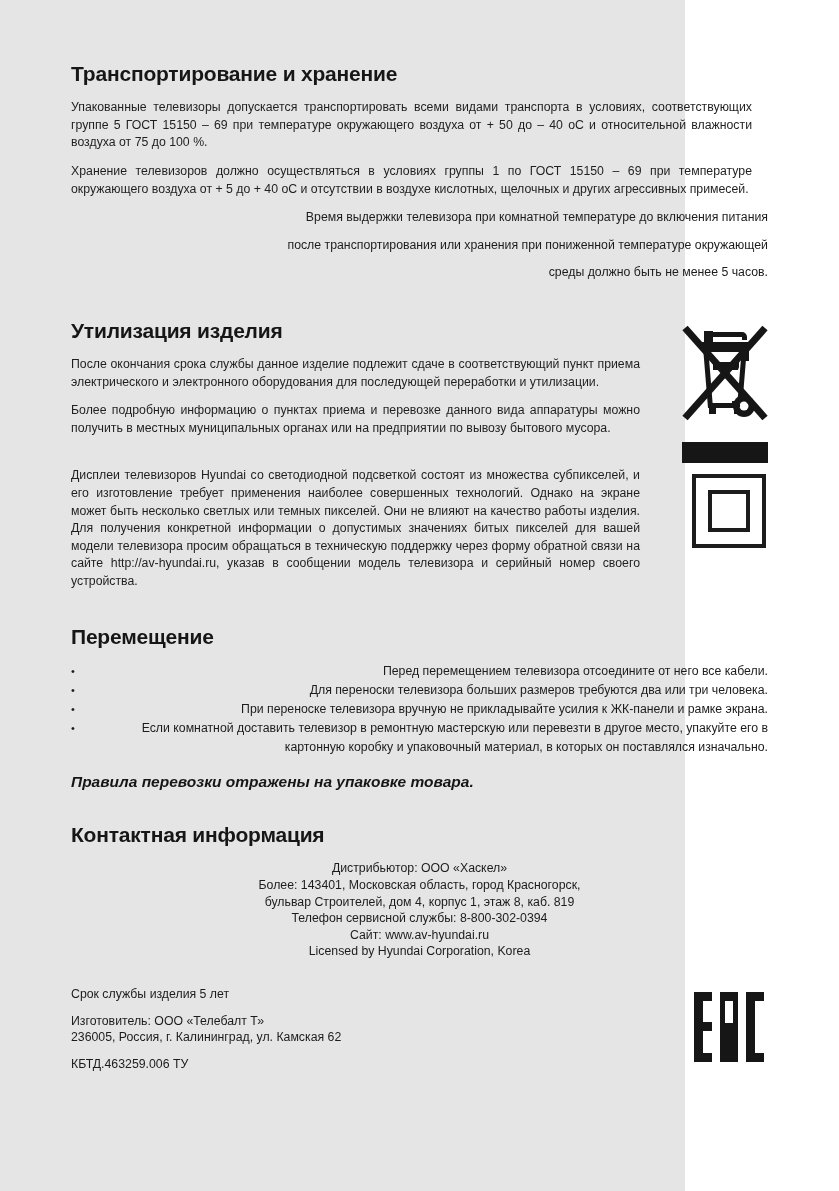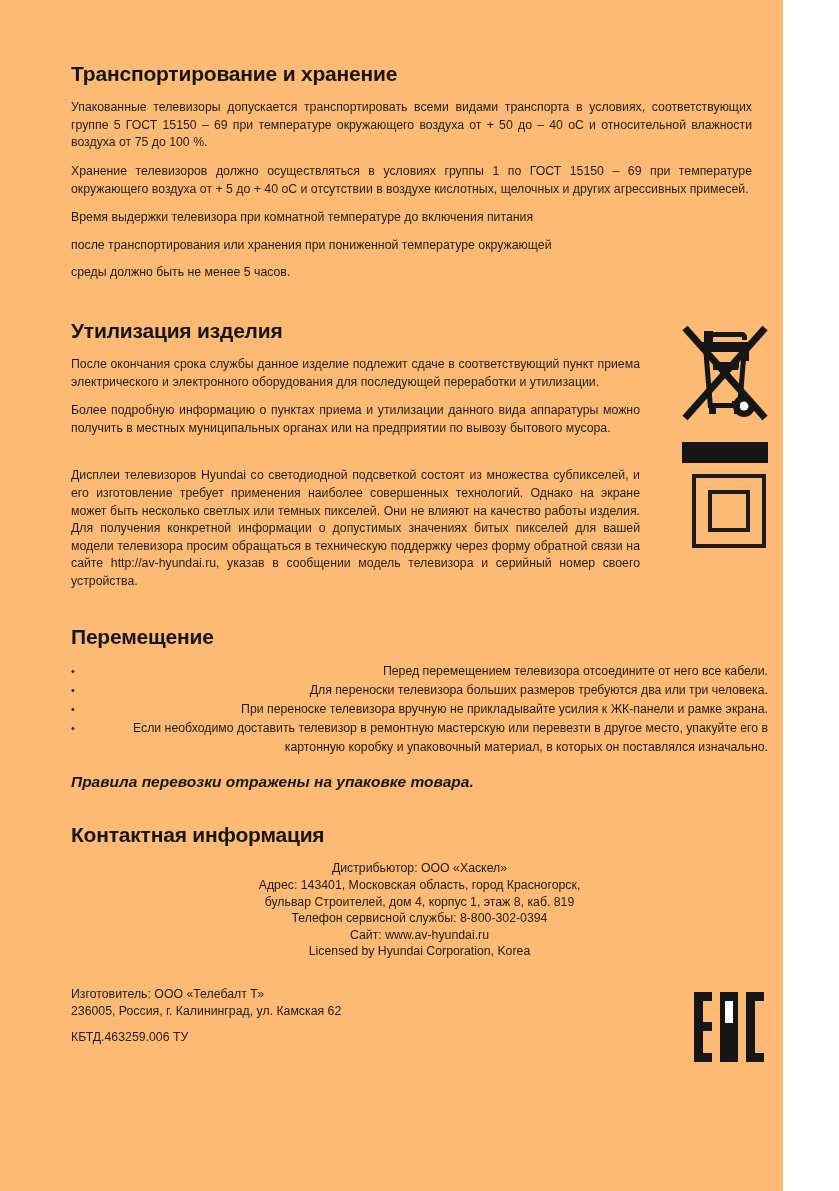--- a/index.html
+++ b/index.html
@@ -11,23 +11,23 @@
     width: 839px;
     height: 1191px;
     position: relative;
     font-family: "Liberation Sans", sans-serif;
     color: #1c1c1c;
     overflow: hidden;
   }
   .page {
     position: absolute;
     left: 0; top: 0;
-    width: 783px;
+    width: 685px;
     height: 1191px;
-    background: #fdba74;
+    background: #e5e5e5;
   }
   .content {
     position: absolute;
     left: 71px;
     top: 62px;
     width: 697px;
   }
 
   h1.section-title {
     font-size: 21px;
@@ -48,21 +48,21 @@
   p.body-text.last { margin-bottom: 0; }
 
   
   .sect-transport { margin-bottom: 0; }
   .sect-transport p.body-text { text-align: justify; }
 
   .loose-lines p.loose {
     font-size: 12.3px;
     line-height: 17.6px;
     margin: 0 0 10px 0;
-    text-align: left;
+    text-align: right;
   }
 
   
   .with-icon {
     position: relative;
   }
   .narrow-col {
     width: 585px;
   }
   .narrow-col p.body-text {
@@ -172,21 +172,21 @@
       </div>
     </section>
 
     <div class="sp-1"></div>
 
     <section class="with-icon">
       <h1 class="section-title">Утилизация изделия</h1>
 
       <div class="narrow-col">
         <p class="body-text">После окончания срока службы данное изделие подлежит сдаче в соответствующий пункт приема электрического и электронного оборудования для последующей переработки и утилизации.</p>
-        <p class="body-text last">Более подробную информацию о пунктах приема и утилизации данного вида аппаратуры можно получить в местных муниципальных органах или на предприятии по вывозу бытового мусора.</p>
+        <p class="body-text last">Более подробную информацию о пунктах приема и перевозке данного вида аппаратуры можно получить в местных муниципальных органах или на предприятии по вывозу бытового мусора.</p>
       </div>
 
       <div class="icon-weee">
         <svg viewBox="0 0 86 102" width="86" height="102" aria-hidden="true">
           <g fill="#161616">
 
             <path d="M21 25 L65 25 L60 86 L26 86 Z
                      M26.5 30 L59.5 30 L55.4 81 L30.6 81 Z" fill-rule="evenodd"></path>
 
             <rect x="18" y="20" width="50" height="6"></rect>
@@ -233,43 +233,46 @@
     </section>
 
     <div class="sp-7"></div>
 
     <section>
       <h1 class="section-title">Перемещение</h1>
       <ul class="bullets">
         <li><span>Перед перемещением телевизора отсоедините от него все кабели.</span></li>
         <li><span>Для переноски телевизора больших размеров требуются два или три человека.</span></li>
         <li><span>При переноске телевизора вручную не прикладывайте усилия к ЖК-панели и рамке экрана.</span></li>
-        <li><span>Если необходимо доставить телевизор в ремонтную мастерскую или перевезти в другое место, упакуйте его в картонную коробку и упаковочный материал, в которых он поставлялся изначально.</span></li>
+        <li><span>Если комнатной доставить телевизор в ремонтную мастерскую или перевезти в другое место, упакуйте его в картонную коробку и упаковочный материал, в которых он поставлялся изначально.</span></li>
       </ul>
       <p class="emph-italic">Правила перевозки отражены на упаковке товара.</p>
     </section>
 
     <div class="sp-3"></div>
 
     <section>
       <h1 class="section-title">Контактная информация</h1>
       <div class="contact-lines">
         <div>Дистрибьютор: ООО «Хаскел»</div>
-        <div>Адрес: 143401, Московская область, город Красногорск,</div>
+        <div>Более: 143401, Московская область, город Красногорск,</div>
         <div>бульвар Строителей, дом 4, корпус 1, этаж 8, каб. 819</div>
         <div>Телефон сервисной службы: 8-800-302-0394</div>
         <div>Сайт: www.av-hyundai.ru</div>
         <div>Licensed by Hyundai Corporation, Korea</div>
       </div>
     </section>
 
     <div class="sp-5"></div>
 
     <section class="legal-block">
       <div class="legal-lines">
+        <div class="grp">
+          <div>Срок службы изделия 5 лет</div>
+        </div>
         <div class="grp">
           <div>Изготовитель: ООО «Телебалт Т»</div>
           <div>236005, Россия, г. Калининград, ул. Камская 62</div>
         </div>
         <div class="grp">
           <div>КБТД.463259.006 ТУ</div>
         </div>
       </div>
 
       <div class="icon-eac">

